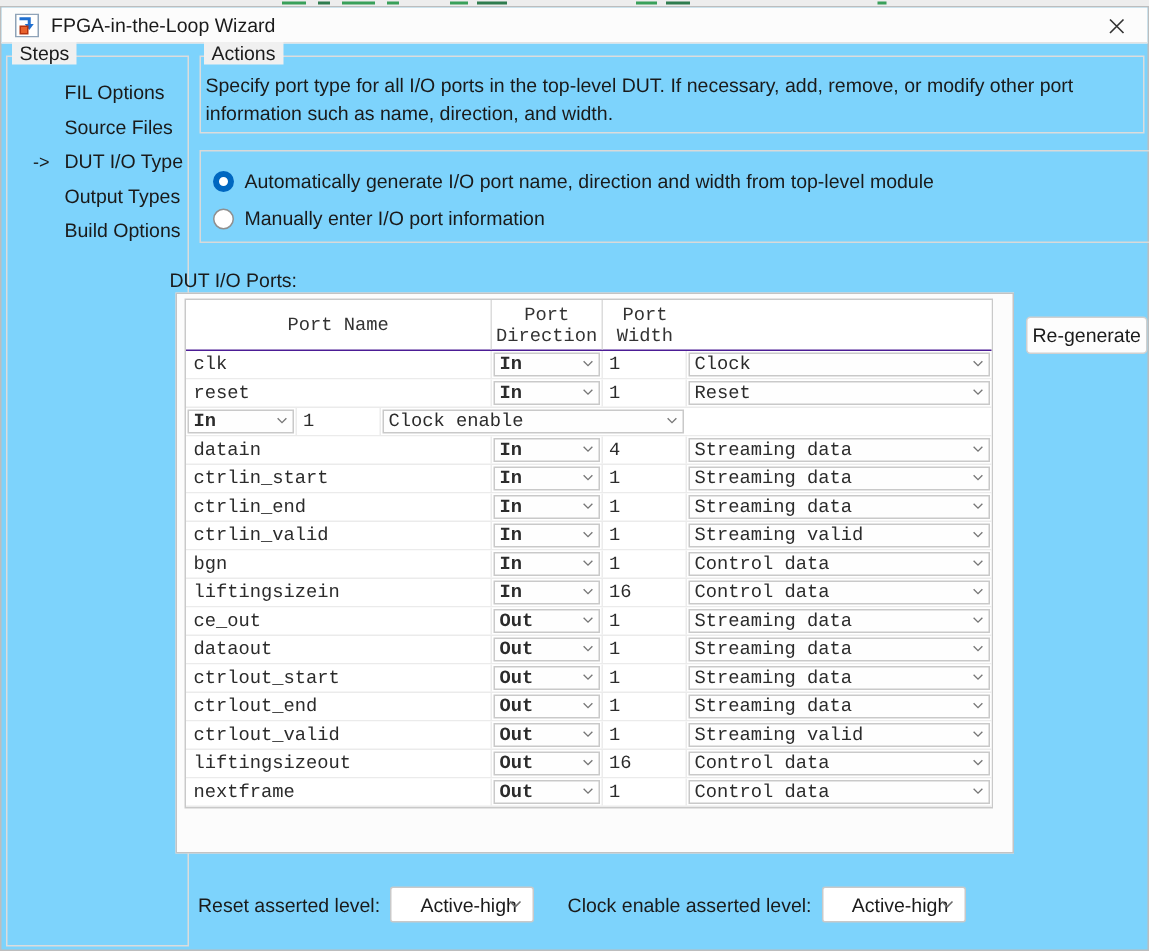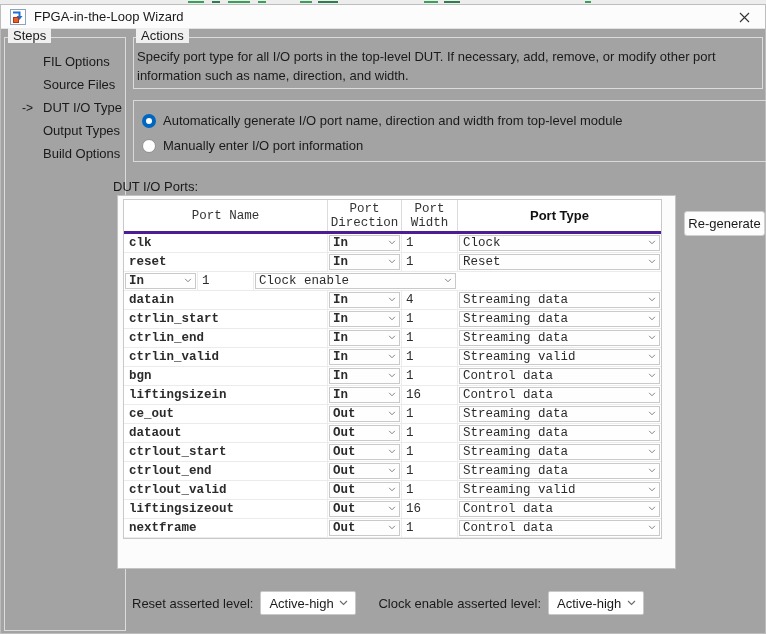--- a/index.html
+++ b/index.html
@@ -5,21 +5,21 @@
   * { box-sizing: border-box; margin: 0; padding: 0; }
   html, body { width: 766px; height: 634px; background: #e9e9e9; font-family: "Liberation Sans", sans-serif; }
   #app { position: relative; width: 766px; height: 634px; overflow: hidden; }
 
   
   .top-strip { position: absolute; left: 0; top: 0; width: 766px; height: 4px; background: #ededed; }
   .dash { position: absolute; top: 1px; height: 2px; background: #39a05a; }
 
   
   .window { position: absolute; left: 0; top: 4px; width: 766px; height: 630px;
-            background: #a3a3a3; border: 1px solid #bdbdbd; }
+            background: #7dd3fc; border: 1px solid #bdbdbd; }
 
   .titlebar { position: absolute; left: 0; top: 0; width: 764px; height: 24px;
               background: #fcfcfc; border-bottom: 1px solid #e3e3e3; display: flex; align-items: center; }
   .app-icon { width: 16px; height: 16px; margin-left: 9px; display: inline-block; }
   .title-text { margin-left: 8px; font-size: 13px; color: #1a1a1a; }
   .close-btn { position: absolute; right: 6px; top: 0; width: 30px; height: 24px;
                display: flex; align-items: center; justify-content: center; cursor: default; }
 
   
   .groupbox { position: absolute; border: 1px solid #dcdcdc; background: transparent; }
@@ -41,48 +41,48 @@
                   border: 1px solid #8f8f8f; flex: 0 0 14px; }
   .radio-circle.selected { border: 4.5px solid #0067c0; }
   .radio-label { margin-left: 7px; font-size: 13px; color: #1a1a1a; }
 
   .table-label { position: absolute; left: 112px; top: 174px; font-size: 13px; color: #1a1a1a; }
 
   
   .table-container { position: absolute; left: 116px; top: 190px; width: 559px; height: 374px;
                      background: #fcfcfc; border: 1px solid #c3c3c3; }
   .dut-table { position: absolute; left: 5px; top: 3px; width: 539px; border: 1px solid #c9c9c9; background: #ffffff; }
-  .thead { display: flex; height: 34px; border-bottom: 3px solid #4c1d95; background: #ffffff; }
+  .thead { display: flex; height: 34px; border-bottom: 1px solid #4c1d95; background: #ffffff; }
   .th { display: flex; align-items: center; justify-content: center; text-align: center;
         font-family: "Liberation Mono", monospace; font-size: 12.5px; color: #333; line-height: 14px;
         border-right: 1px solid #dcdcdc; }
   .th:last-child { border-right: none; }
   .th-name { width: 204px; } .th-dir { width: 74px; } .th-width { width: 56px; } .th-type { width: 203px; }
   .th-type { font-family: "Liberation Sans", sans-serif; font-weight: bold; font-size: 13px; color: #111; }
 
   .trow { display: flex; height: 19px; border-bottom: 1px solid #ebebeb; background: #ffffff; }
   .td { position: relative; border-right: 1px solid #ececec; font-family: "Liberation Mono", monospace;
         font-size: 12.5px; color: #2b2b2b; display: flex; align-items: center; }
   .td:last-child { border-right: none; }
-  .td-name { width: 204px; padding-left: 5px; font-weight: bold; }
+  .td-name { width: 204px; padding-left: 5px; }
   .td-dir { width: 74px; font-weight: bold; } .td-width { width: 56px; padding-left: 4px; } .td-type { width: 203px; }
   .cell-combo { position: absolute; left: 1px; top: 1px; right: 1px; bottom: 1px;
                 border: 1px solid #c9c9c9; background: #fefefe; display: flex; align-items: center;
                 padding-left: 3px; font-family: "Liberation Mono", monospace; font-size: 12.5px; color: #2b2b2b; }
   .cell-combo svg { position: absolute; right: 3px; top: 50%; margin-top: -3px; }
 
   .regen-btn { position: absolute; left: 683px; top: 206px; width: 81px; height: 25px;
                background: #fdfdfd; border: 1px solid #d0d0d0; border-radius: 3px;
                font-size: 13px; color: #1a1a1a; display: flex; align-items: center; justify-content: center; }
 
   .bottom-row { position: absolute; left: 131px; top: 586px; display: flex; align-items: center; }
   .bottom-label { font-size: 13px; color: #1a1a1a; }
   .combo { position: relative; width: 96px; height: 24px; background: #ffffff; border: 1px solid #c9c9c9;
            border-radius: 2px; display: flex; align-items: center; padding-left: 8px;
-           font-size: 13px; color: #1a1a1a; margin-left: 7px; }
+           font-size: 13px; color: #1a1a1a; margin-left: 7px; justify-content: center; }
   .combo svg { position: absolute; right: 7px; top: 50%; margin-top: -3px; }
   .gap22 { width: 22px; }
 </style>
 </head>
 <body>
 
 <div id="app">
 
   <div class="top-strip">
     <span class="dash" style="left:188px;width:16px;"></span>
@@ -155,21 +155,20 @@
         </div>
       </div>
 
     <div class="table-label">DUT I/O Ports:</div>
     <div class="table-container">
       <div class="dut-table">
         <div class="thead">
           <div class="th th-name">Port Name</div>
           <div class="th th-dir">Port Direction</div>
           <div class="th th-width">Port Width</div>
-          <div class="th th-type">Port Type</div>
         </div>
         <div id="table-body">
             <div class="trow">
               <div class="td td-name">clk</div>
               <div class="td td-dir">
                 <div class="cell-combo">
                   <span>In</span>
                   <svg width="8" height="5" viewBox="0 0 9 6">
                     <polyline points="1,1 4.5,4.5 8,1" fill="none" stroke="#777" stroke-width="1.1"></polyline>
                   </svg>

